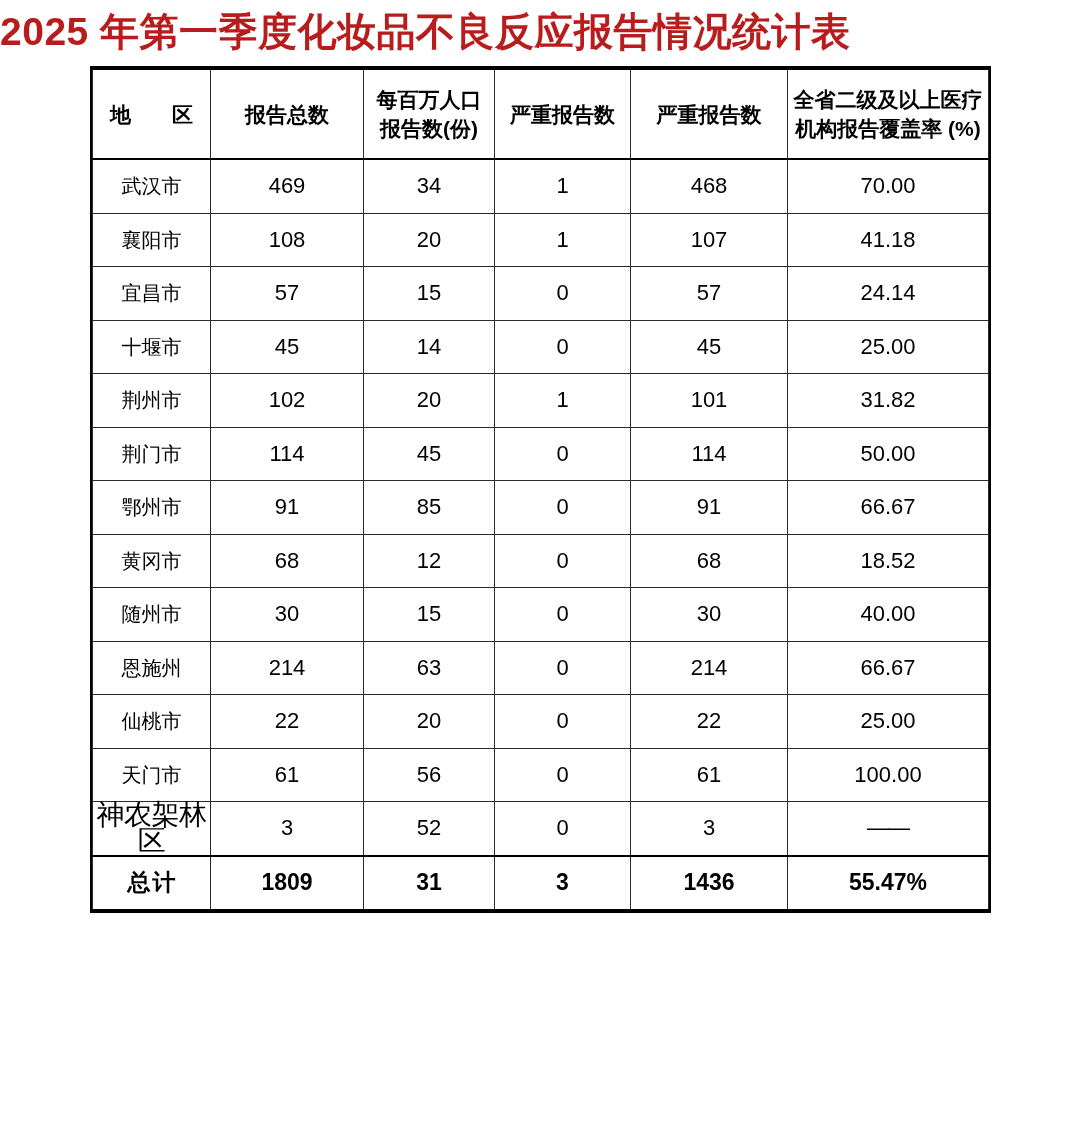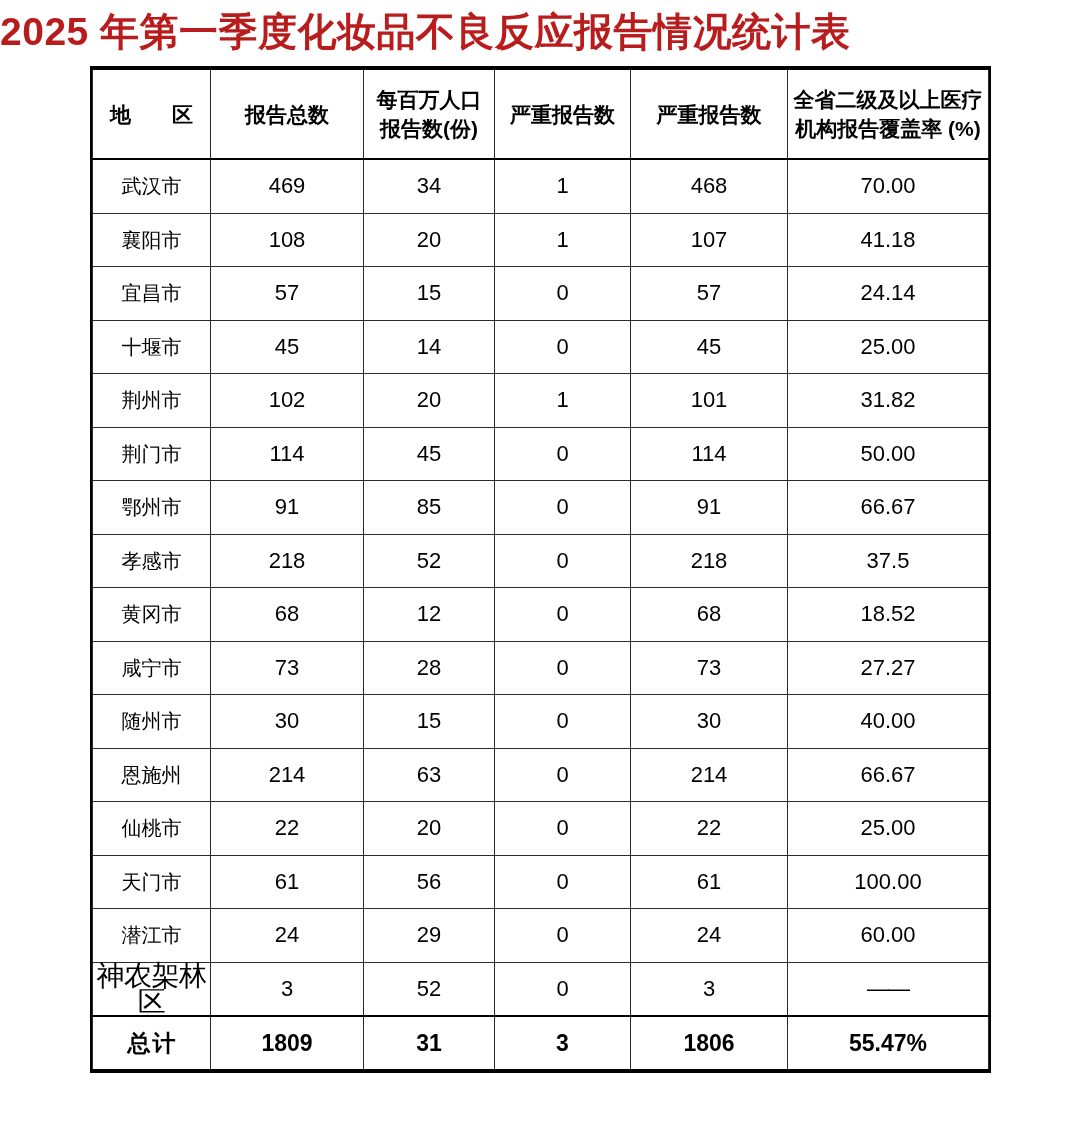--- a/index.html
+++ b/index.html
@@ -219,44 +219,28 @@
           </tr>
           <tr class="data-row">
             <td class="region-cell">鄂州市</td>
             <td>91</td>
             <td>85</td>
             <td>0</td>
             <td>91</td>
             <td>66.67</td>
           </tr>
           <tr class="data-row">
-            <td class="region-cell">孝感市</td>
-            <td>218</td>
-            <td>52</td>
-            <td>0</td>
-            <td>218</td>
-            <td>37.5</td>
-          </tr>
-          <tr class="data-row">
             <td class="region-cell">黄冈市</td>
             <td>68</td>
             <td>12</td>
             <td>0</td>
             <td>68</td>
             <td>18.52</td>
           </tr>
           <tr class="data-row">
-            <td class="region-cell">咸宁市</td>
-            <td>73</td>
-            <td>28</td>
-            <td>0</td>
-            <td>73</td>
-            <td>27.27</td>
-          </tr>
-          <tr class="data-row">
             <td class="region-cell">随州市</td>
             <td>30</td>
             <td>15</td>
             <td>0</td>
             <td>30</td>
             <td>40.00</td>
           </tr>
           <tr class="data-row">
             <td class="region-cell">恩施州</td>
             <td>214</td>
@@ -273,42 +257,34 @@
             <td>22</td>
             <td>25.00</td>
           </tr>
           <tr class="data-row">
             <td class="region-cell">天门市</td>
             <td>61</td>
             <td>56</td>
             <td>0</td>
             <td>61</td>
             <td>100.00</td>
-          </tr>
-          <tr class="data-row">
-            <td class="region-cell">潜江市</td>
-            <td>24</td>
-            <td>29</td>
-            <td>0</td>
-            <td>24</td>
-            <td>60.00</td>
           </tr>
           <tr class="data-row compact-region">
             <td class="region-cell">神农架林区</td>
             <td>3</td>
             <td>52</td>
             <td>0</td>
             <td>3</td>
             <td><span class="dash-mark">——</span></td>
           </tr>
           <tr class="total-row">
             <td class="region-cell">总计</td>
             <td>1809</td>
             <td>31</td>
             <td>3</td>
-            <td>1806</td>
+            <td>1436</td>
             <td>55.47%</td>
           </tr>
         </tbody>
     </table>
   </div>
 
 </div>
 
 </body></html>

